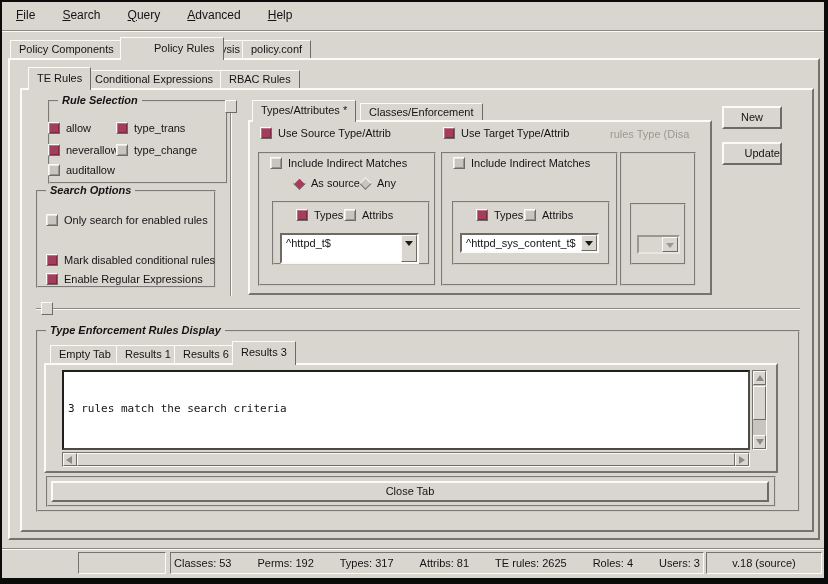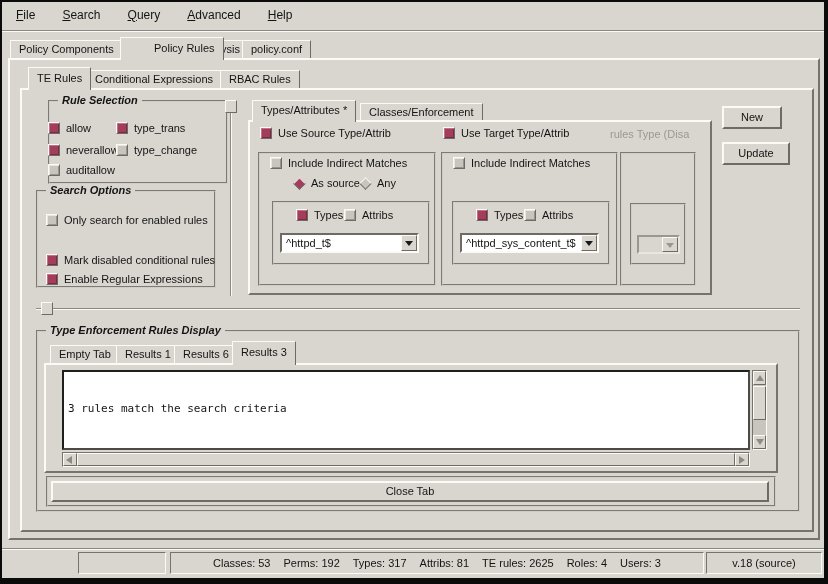--- a/index.html
+++ b/index.html
@@ -57,21 +57,21 @@
   .tri.left  { left:2px; top:2px; border-top:4px solid transparent; border-bottom:4px solid transparent; border-right:6px solid #8d8a84; }
   .tri.right { left:3px; top:2px; border-top:4px solid transparent; border-bottom:4px solid transparent; border-left:6px solid #8d8a84; }
 
   
   .vsash-line { position:absolute; width:2px; border-left:1px solid #8b8883; border-right:1px solid #fbfaf7; }
   .hsash-line { position:absolute; height:2px; border-top:1px solid #8b8883; border-bottom:1px solid #fbfaf7; }
   .sash-handle { position:absolute; width:12px; height:13px; background:#d9d6d0; border:1px solid; border-color:#fbfaf7 #6e6b66 #6e6b66 #fbfaf7; }
 
   
   .scell { position:absolute; height:22px; line-height:20px; background:#d9d6d0; border:1px solid; border-color:#76736e #fbfaf7 #fbfaf7 #76736e; text-align:center; }
-  .stats { display:flex; justify-content:center; gap:13px; }
+  .stats { display:flex; justify-content:center; gap:26px; }
 
   .gray { color:#9b9892; }
   .mainframe { position:absolute; }
 </style>
 </head>
 <body>
 
 <div id="win">
 <div id="inner">
 
@@ -149,21 +149,21 @@
   <div class="cbrow" style="left:356px;top:174px;">
     <span class="rd"></span><span class="lbl" style="margin-left:4px;">Any</span>
   </div>
   <div class="abs grv" style="left:270px;top:199px;width:158px;height:64px;"></div>
   <div class="cbrow" style="left:294px;top:206px;">
     <span class="cb on"></span><span class="lbl">Types</span>
   </div>
   <div class="cbrow" style="left:342px;top:206px;">
     <span class="cb"></span><span class="lbl">Attribs</span>
   </div>
-  <div class="combo" style="left:278px;top:231px;width:139px;height:20px;">
+  <div class="combo" style="left:278px;top:231px;width:139px;height:31px;">
     <span class="val">^httpd_t$</span>
     <span class="arr"></span>
   </div>
 
   <div class="cbrow" style="left:441px;top:124px;">
     <span class="cb on"></span><span class="lbl">Use Target Type/Attrib</span>
   </div>
   <div class="abs grv" style="left:439px;top:150px;width:177px;height:134px;"></div>
   <div class="cbrow" style="left:451px;top:154px;">
     <span class="cb"></span><span class="lbl">Include Indirect Matches</span>
@@ -181,21 +181,21 @@
   </div>
 
   <div class="abs gray" style="left:608px;top:126px;white-space:nowrap;width:100px;overflow:hidden;">rules Type (Disa</div>
   <div class="abs grv" style="left:618px;top:150px;width:76px;height:134px;"></div>
   <div class="abs grv" style="left:628px;top:201px;width:56px;height:62px;"></div>
   <div class="combo disabled" style="left:635px;top:233px;width:43px;height:19px;">
     <span class="arr"></span>
   </div>
 
   <div class="btn" style="left:720px;top:104px;width:60px;height:23px;line-height:19px;">New</div>
-  <div class="btn" style="left:720px;top:140px;width:68px;height:23px;line-height:19px;">Update</div>
+  <div class="btn" style="left:720px;top:140px;width:60px;height:23px;line-height:19px;text-align:right;">Update</div>
 
   <div class="hsash-line" style="left:34px;top:306px;width:764px;"></div>
   <div class="sash-handle" style="left:39px;top:300px;"></div>
 
   <div class="lframe" style="left:34px;top:328px;width:764px;height:182px;">
     <div class="ltitle">Type Enforcement Rules Display</div>
   </div>
 
   <div class="tab" style="left:48px;top:343px;height:18px;line-height:17px;">Empty Tab</div>
   <div class="tab" style="left:114px;top:343px;height:18px;line-height:17px;">Results 1</div>

